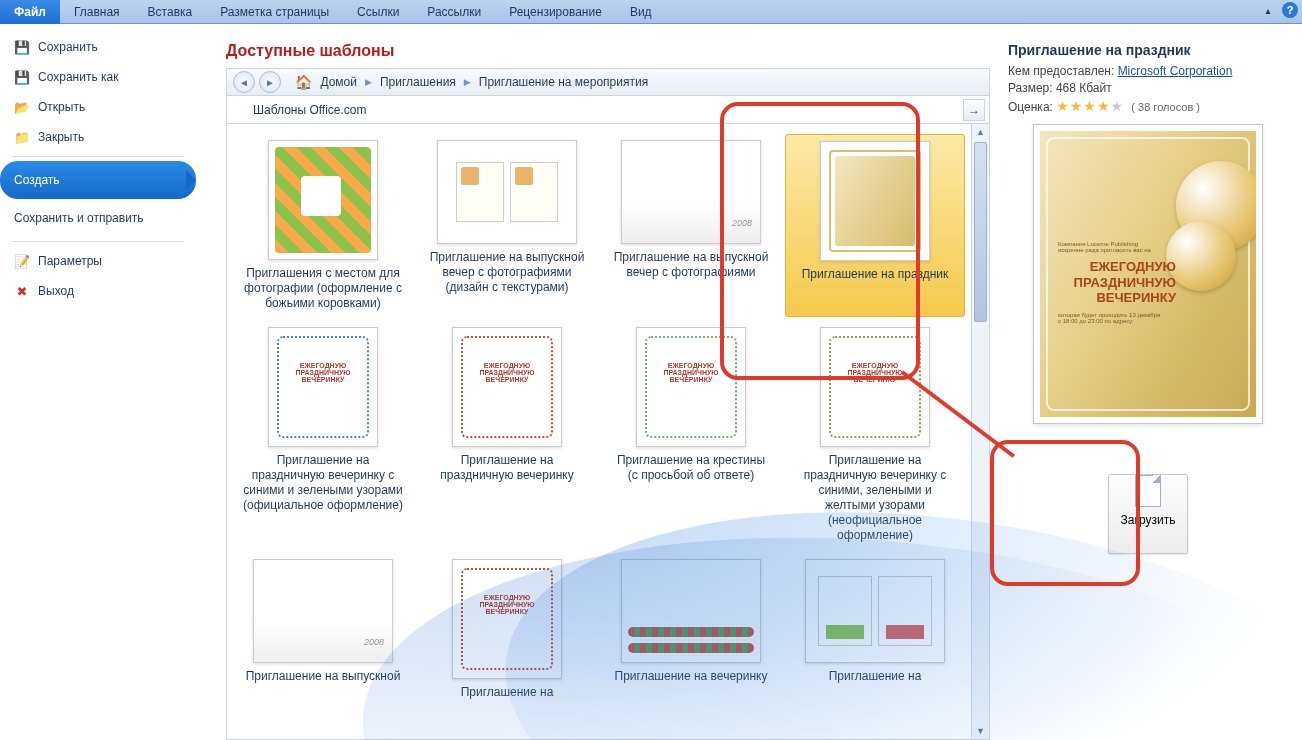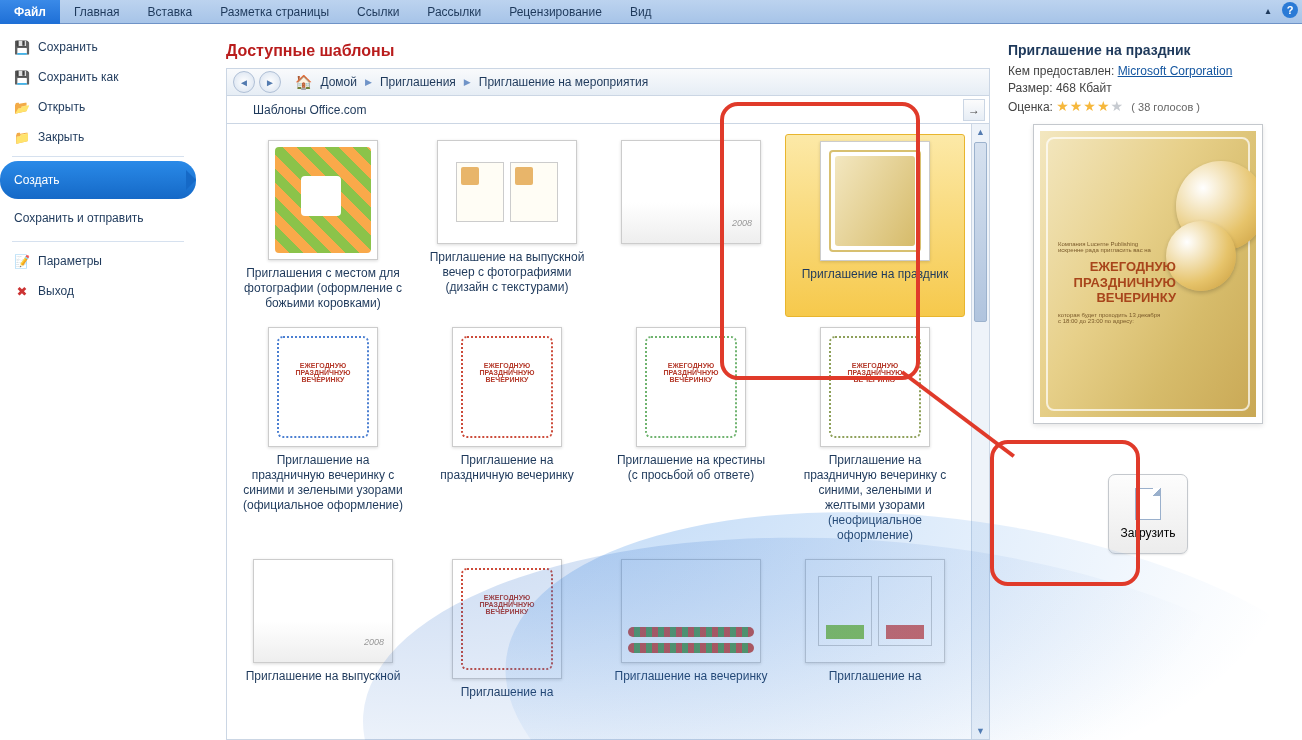--- a/index.html
+++ b/index.html
@@ -90,21 +90,21 @@
 
 .preview-img-wrap { width: 230px; height: 300px; border: 1px solid #c4c8cd; margin: 10px auto 0; background: #fff; padding: 6px; box-shadow: 0 2px 5px rgba(0,0,0,0.1); }
 .preview-img { width: 100%; height: 100%; position: relative; background: linear-gradient(120deg,#f3e7c0 0%, #e7d08a 40%, #d6bb6a 70%, #c9a855 100%); overflow: hidden; }
 .preview-img::before { content:""; position:absolute; inset:6px; border: 2px solid rgba(255,255,255,0.7); border-radius: 8px; }
 .preview-img .orb { position:absolute; width:70px; height:70px; border-radius:50%; background: radial-gradient(circle at 30% 30%, #fff, #e6c36a 60%, #c79a3a); box-shadow: 0 2px 4px rgba(0,0,0,0.2); }
 .preview-img .orb.o1 { right: 20px; top: 90px; }
 .preview-img .orb.o2 { right: -10px; top: 30px; width:90px; height:90px; }
 .preview-text { position:absolute; left:18px; top:110px; right:80px; font-size:9px; color:#6a4a1a; }
 .preview-text .h { font-weight:bold; color:#a8451b; font-size:13px; line-height:1.2; margin:6px 0;text-align:right; }
 
-.download-btn { width: 80px; height: 80px; margin: 50px auto 0; border: 1px solid #c4c8cd; border-radius: 7px; background: linear-gradient(#fdfdfd,#ececec); display: flex; flex-direction: column; align-items: center; justify-content: center; gap: 6px; box-shadow: 0 1px 2px rgba(0,0,0,0.1); cursor: pointer; }
+.download-btn { width: 80px; height: 80px; margin: 50px auto 0; border: 1px solid #c4c8cd; border-radius: 2px; background: linear-gradient(#fdfdfd,#ececec); display: flex; flex-direction: column; align-items: center; gap: 6px; box-shadow: 0 1px 2px rgba(0,0,0,0.1); cursor: pointer; }
 .download-btn .di { width: 26px; height: 32px; border: 1px solid #9ab0cc; background: #fff; position: relative; }
 .download-btn .di::before { content:""; position:absolute; right:-1px; top:-1px; width:8px; height:8px; background:linear-gradient(135deg,#fff 50%,#9ab0cc 50%); }
 
 
 .annot { position: absolute; border: 4px solid #e03a2a; border-radius: 18px; pointer-events: none; z-index: 50; }
 .annot-line { position: absolute; background: #e03a2a; height: 4px; z-index: 49; }
 
 
 .swoosh { position: absolute; right: -100px; bottom: -180px; width: 900px; height: 400px; border-radius: 50%; background: radial-gradient(ellipse at top left, rgba(60,140,230,0.35), rgba(60,140,230,0) 60%); transform: rotate(8deg); pointer-events:none; }
 .swoosh2 { position: absolute; right: -60px; bottom: -220px; width: 1000px; height: 420px; border-radius: 50%; background: radial-gradient(ellipse at top left, rgba(30,100,200,0.25), rgba(30,100,200,0) 60%); transform: rotate(4deg); pointer-events:none; }
@@ -196,20 +196,21 @@
               <div class="thumb wide th-card">
                 <div class="c"></div>
                 <div class="c"></div>
               </div>
               <div class="tile-label">Приглашение на выпускной вечер с фотографиями (дизайн с текстурами)</div>
             </div>
             <div class="tile">
               <div class="thumb wide th-grad">
                 <span>2008</span>
               </div>
+              <div class="tile-label">Приглашение на выпускной вечер с фотографиями</div>
             </div>
             <div class="tile selected">
               <div class="thumb th-holiday">
                 <div style="position:absolute;inset:14px;background:linear-gradient(120deg,#f3e7c0,#d6bb6a);border-radius:3px"></div>
               </div>
               <div class="tile-label">Приглашение на праздник</div>
             </div>
             <div class="tile">
               <div class="thumb th-swirl blue">
                 <div class="tx">ЕЖЕГОДНУЮ<br>ПРАЗДНИЧНУЮ<br>ВЕЧЕРИНКУ</div>

